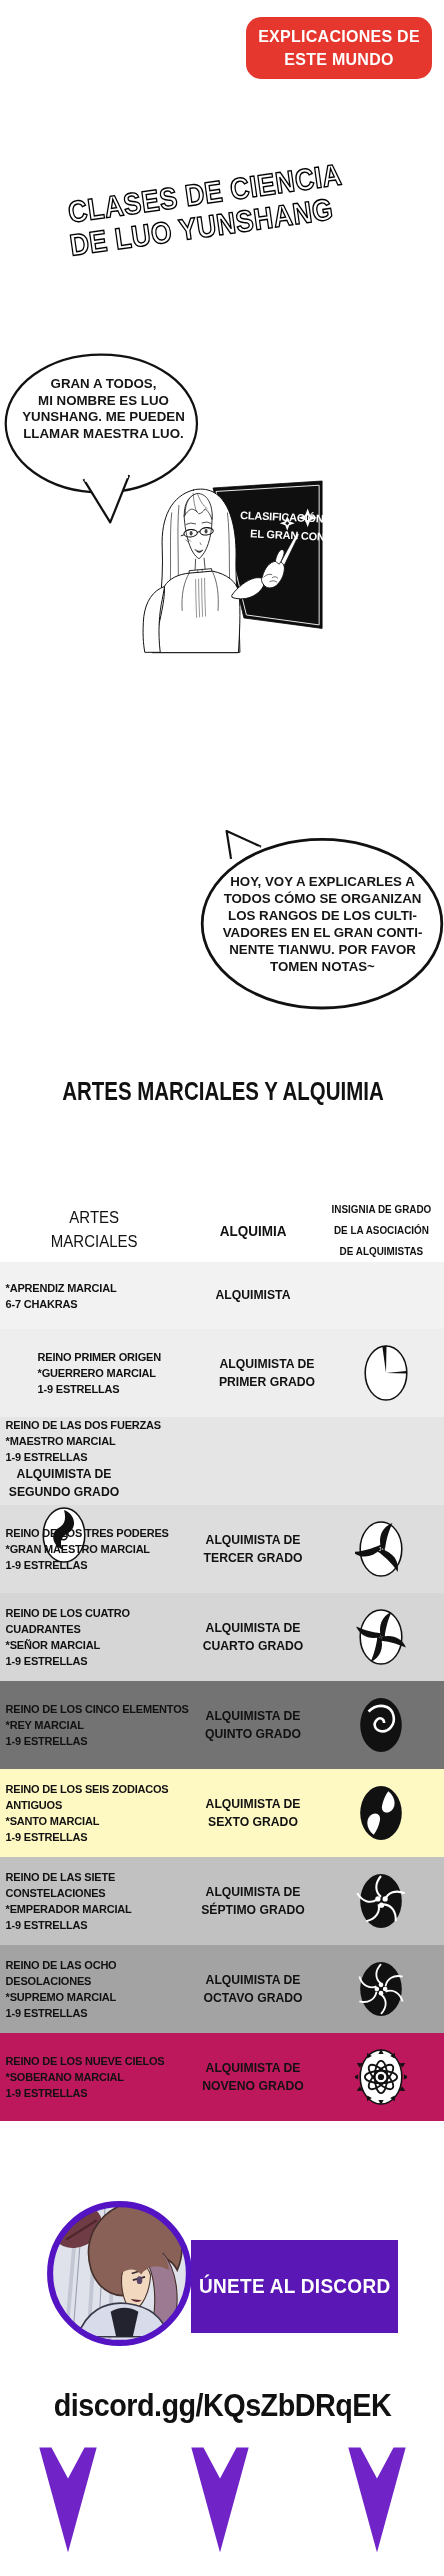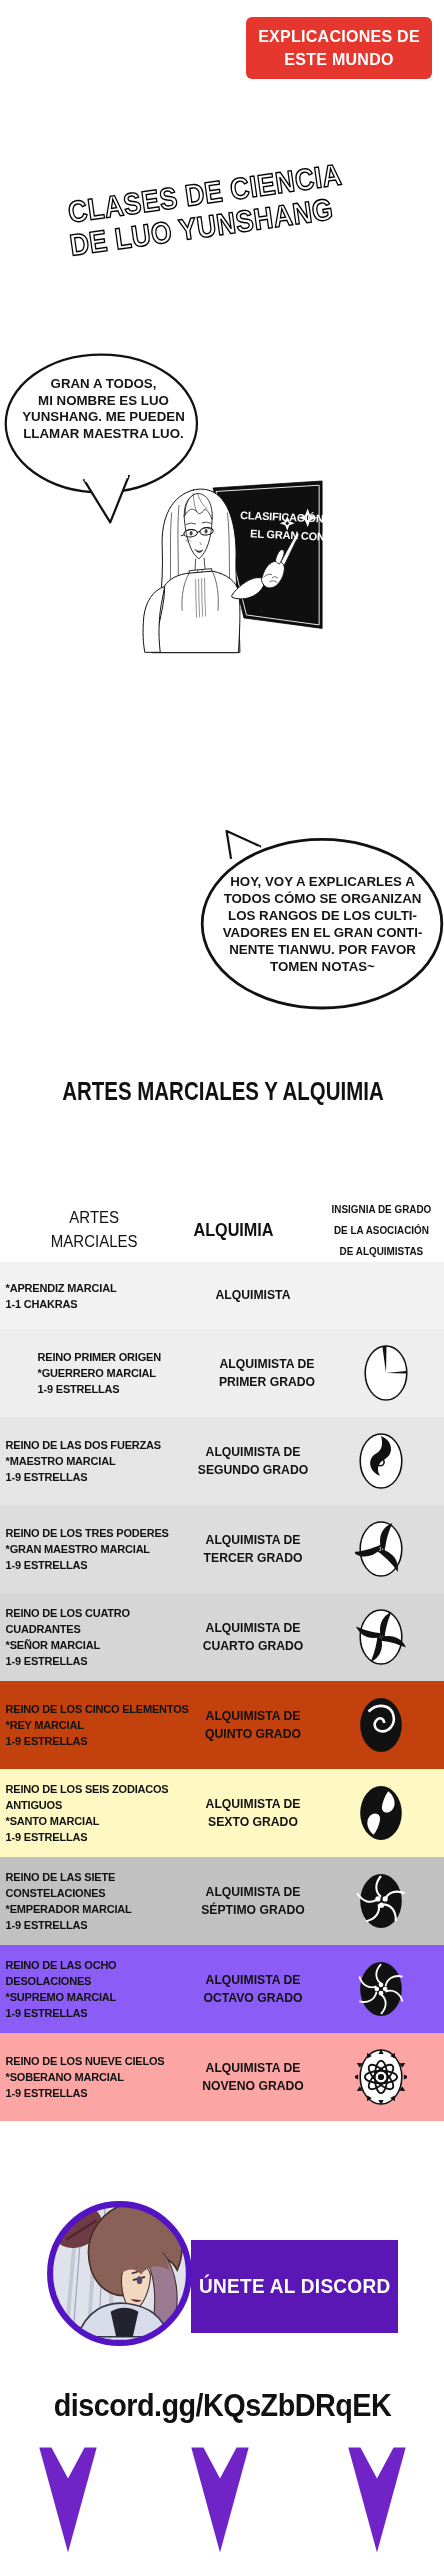--- a/index.html
+++ b/index.html
@@ -2,21 +2,21 @@
 <html style="font-size:9px"><head>
 <meta charset="utf-8">
 <style>
   html,body{margin:0;padding:0;}
   body{width:445px;height:2576px;position:relative;background:#fff;overflow:hidden;
        font-family:"Liberation Sans","DejaVu Sans",sans-serif;color:#111;}
   .abs{position:absolute;}
   .ml{white-space:pre-line;}
 
   
-  .badge{left:246px;top:16.7px;width:186px;height:62px;background:#e6372e;border-radius:6px;
+  .badge{left:246px;top:16.7px;width:186px;height:62px;background:#e6372e;border-radius:15px;
          display:flex;align-items:center;justify-content:center;}
   .badge-inner{color:#fff;font-weight:bold;font-size:17px;line-height:23px;text-align:center;
          transform:scaleX(.94);letter-spacing:0.3px;}
 
   
   .main-title{left:66px;top:196px;width:345px;transform:rotate(-8deg);transform-origin:left top;}
   .main-title .t-line{font-weight:bold;font-size:30px;line-height:34px;color:#fff;
          -webkit-text-stroke:1.4px #000;text-shadow:0 0 1.1px #000;letter-spacing:0.6px;
          display:inline-block;transform:scaleX(.88);transform-origin:left top;}
   .main-title .t2{margin-left:-3.3px;margin-top:-1.1px;}
@@ -30,38 +30,38 @@
          color:#fff;font-weight:bold;font-size:11px;line-height:18.3px;text-align:center;
          letter-spacing:-0.2px;}
 
   
   .guide-title{left:0;top:1068px;width:445px;text-align:center;}
   .guide-title .g-line{display:inline-block;font-weight:bold;font-size:25.6px;line-height:47px;
          transform:scaleX(.8);letter-spacing:0;}
   .guide-head{left:0;top:1198px;width:445px;height:64px;display:flex;}
   .gh-c1{width:189px;display:flex;align-items:center;justify-content:center;text-align:center;
          font-weight:normal;font-size:16.7px;line-height:24.4px;}
-  .gh-c2{width:128px;display:flex;align-items:center;
-         font-weight:bold;font-size:18px;}
+  .gh-c2{width:128px;display:flex;align-items:center;justify-content:center;
+         font-weight:bold;font-size:15px;}
   .gh-c3{width:128px;display:flex;align-items:center;justify-content:center;text-align:center;
          font-weight:bold;font-size:11px;line-height:21px;}
   .gh-c1 span,.gh-c2 span,.gh-c3 span{display:inline-block;transform:scaleX(.9);}
   .guide-table{left:0;top:1262px;width:445px;}
   .guide-row{display:flex;height:88px;}
   .guide-row.first{height:67px;}
   .guide-row:nth-child(1){background:#f2f2f2;}
   .guide-row:nth-child(2){background:#eeeeee;padding-left:32px;}
-  .guide-row:nth-child(3){background:#e5e5e5;}
+  .guide-row:nth-child(3){background:#e5e5e5;flex-direction:column;}
   .guide-row:nth-child(4){background:#dddddd;}
   .guide-row:nth-child(5){background:#d6d6d6;}
-  .guide-row:nth-child(6){background:#c2410c;}
+  .guide-row:nth-child(6){background:#737373;}
   .guide-row:nth-child(7){background:#fef9c3;}
   .guide-row:nth-child(8){background:#c1c1c1;}
-  .guide-row:nth-child(9){background:#8b5cf6;}
-  .guide-row:nth-child(10){background:#fca5a5;}
+  .guide-row:nth-child(9){background:#a3a3a3;}
+  .guide-row:nth-child(10){background:#be185d;}
   .gr-c1{width:189px;display:flex;align-items:center;padding-left:5.6px;box-sizing:border-box;
          font-weight:bold;font-size:11px;line-height:16px;letter-spacing:-0.2px;}
   .gr-c2{width:128px;display:flex;align-items:center;justify-content:center;text-align:center;
          font-weight:bold;font-size:12.2px;line-height:18.3px;}
   .gr-c3{width:128px;display:flex;align-items:center;justify-content:center;}
   .gr-c3 svg{width:52px;height:66px;}
 
   
   .cta-banner{left:191px;top:2240px;width:207px;height:93px;background:#5a17b5;
          display:flex;align-items:center;justify-content:center;cursor:pointer;}
@@ -176,21 +176,21 @@
       <span class="ml">INSIGNIA DE GRADO
 DE LA ASOCIACIÓN
 DE ALQUIMISTAS</span>
     </div>
 </div>
 
 <div class="abs guide-table">
 
   <div class="guide-row first">
     <div class="gr-c1 ml">*APRENDIZ MARCIAL
-1-1 CHAKRAS</div>
+6-7 CHAKRAS</div>
     <div class="gr-c2 ml">ALQUIMISTA</div>
     <div class="gr-c3"></div>
   </div>
 
   <div class="guide-row">
     <div class="gr-c1 ml">REINO PRIMER ORIGEN
 *GUERRERO MARCIAL
 1-9 ESTRELLAS</div>
     <div class="gr-c2 ml">ALQUIMISTA DE
 PRIMER GRADO</div>

